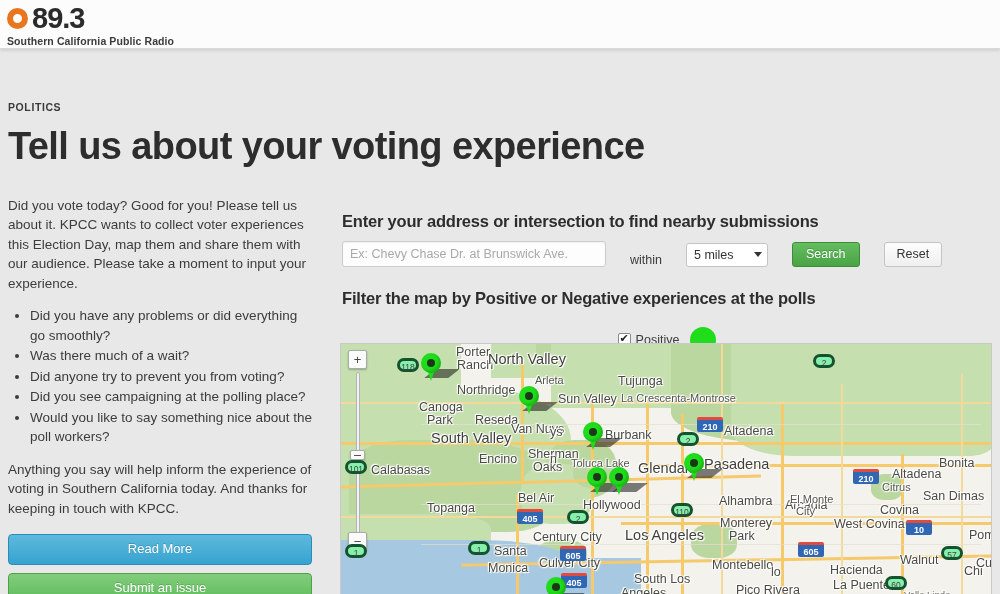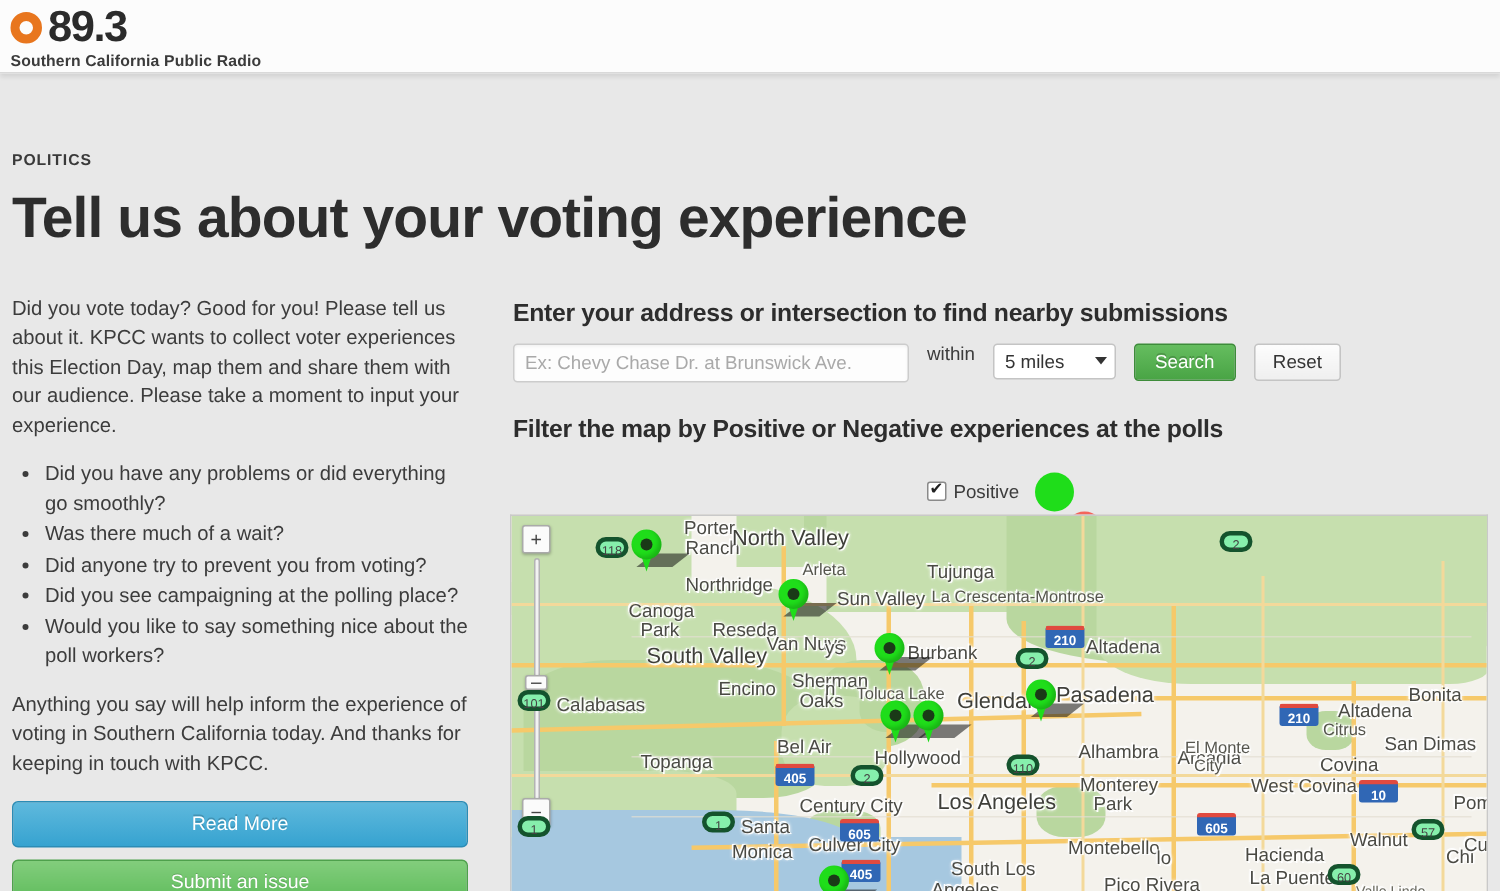--- a/index.html
+++ b/index.html
@@ -76,23 +76,23 @@
   }
   .btn-green{
     background:linear-gradient(#82cd7c,#5dbb5a);
     border-color:#4ea14c;
   }
 
   
   .col-right{ flex:1 1 auto; padding-left:12px; }
   .sec-title{
     font-size:16.5px; font-weight:bold; color:#2d2d2d;
-    margin:4px 0 10px 0; letter-spacing:-.2px;
-  }
-  .search-row{ display:flex; align-items:flex-start; gap:4px; }
+    margin:16px 0 10px 0; letter-spacing:-.2px;
+  }
+  .search-row{ display:flex; align-items:flex-end; gap:16px; }
   .addr-input{
     width:264px; height:26px;
     border:1px solid #ccc; border-radius:3px;
     background:#fdfdfd; font-size:12.5px; color:#555;
     padding:0 7px; font-family:"Liberation Sans", sans-serif;
     box-shadow:inset 0 1px 2px rgba(0,0,0,.05);
   }
   .addr-input::placeholder{ color:#a9a9a9; }
   .within-lbl{
     font-size:12.5px; color:#3c3c3c; margin:0 8px;

